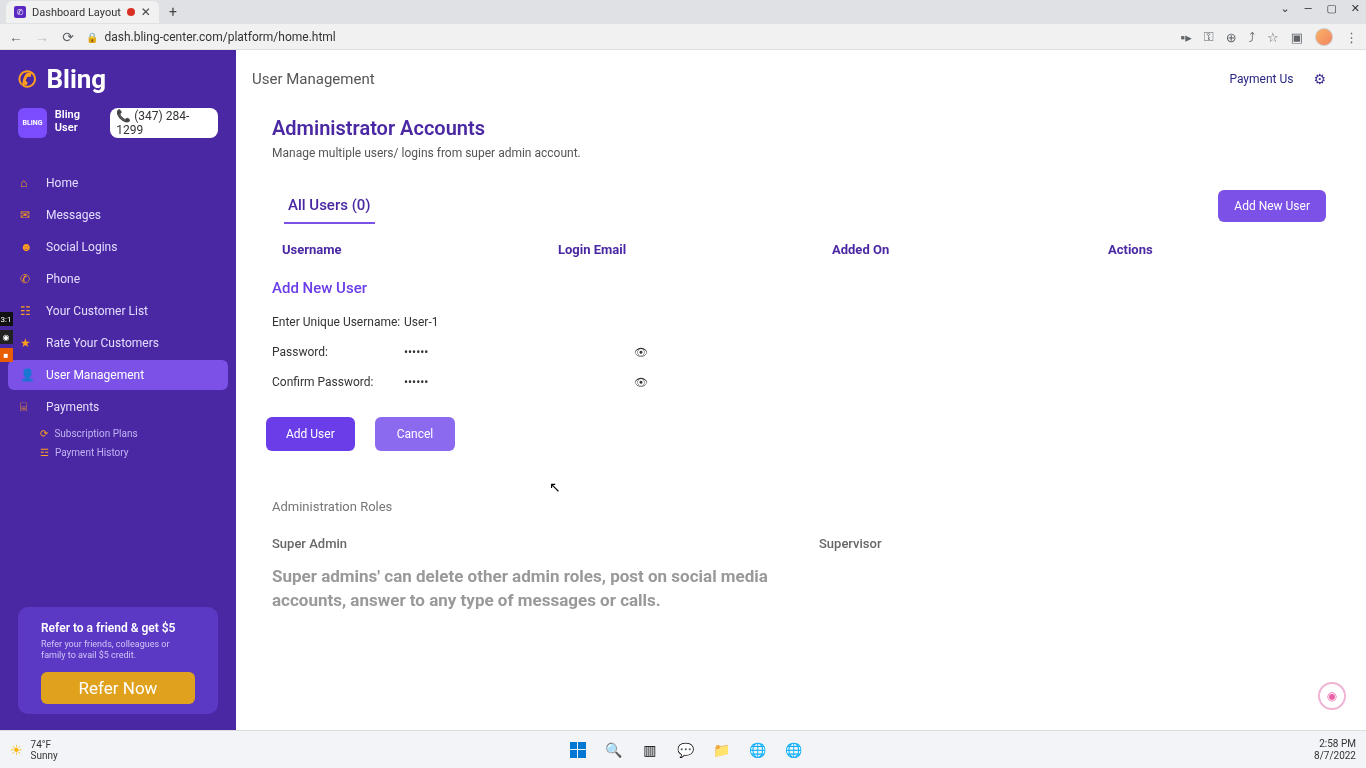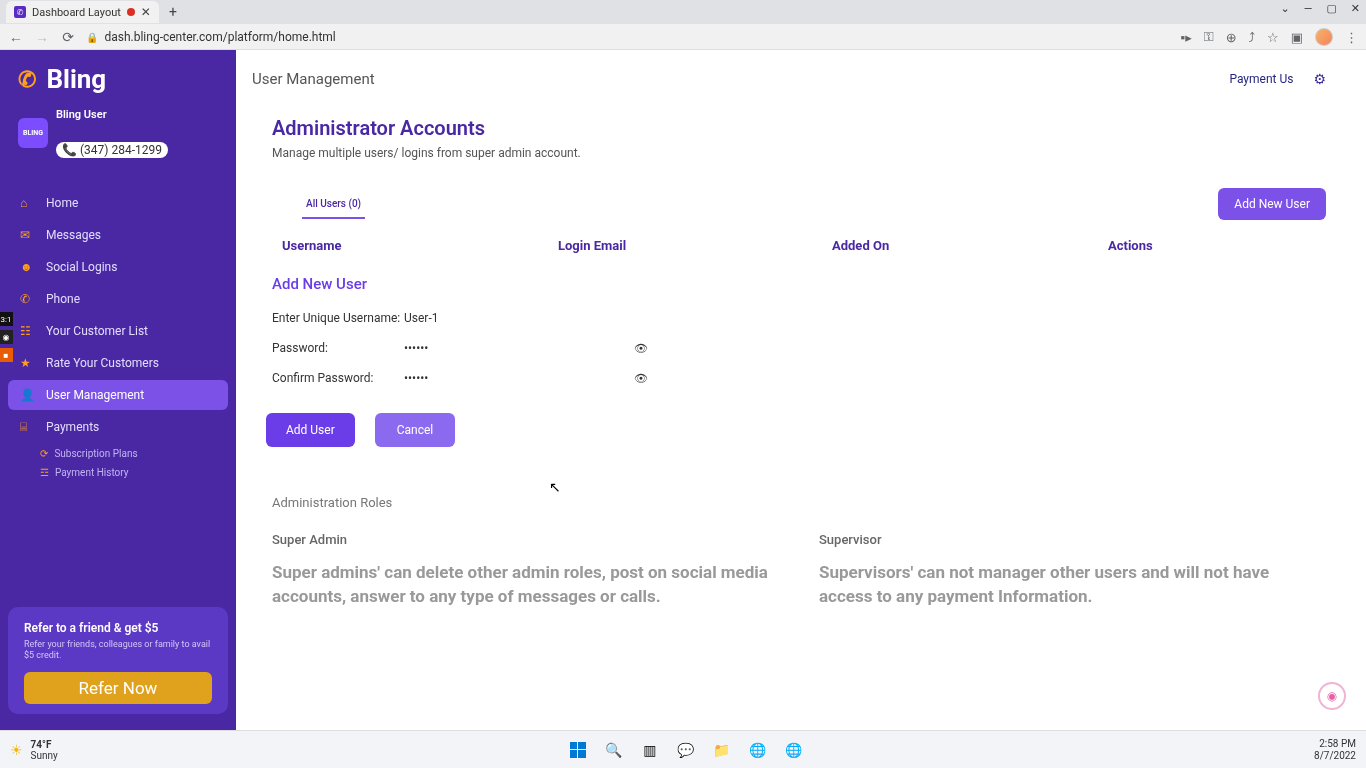--- a/index.html
+++ b/index.html
@@ -24,52 +24,52 @@
 .window-controls span { cursor: pointer; }
 
 
 .app { display: flex; height: 680px; }
 .sidebar { width: 236px; background: #4a28a3; color: #fff; display: flex; flex-direction: column; position: relative; }
 .brand { display: flex; align-items: center; gap: 10px; padding: 14px 18px; }
 .brand-logo { color: #ff9f1c; font-size: 22px; font-weight: bold; }
 .brand-name { font-size: 26px; font-weight: 700; color: #fff; }
 .user-card { display: flex; align-items: center; gap: 8px; padding: 0 18px 10px; }
 .user-badge { width: 30px; height: 30px; background: #7c4dff; border-radius: 6px; display:flex; align-items:center; justify-content:center; font-size:7px; font-weight:bold; color:#fff;}
-.user-info { display: flex; flex-direction: column; gap: 21px; }
+.user-info { display: flex; gap: 7px; }
 .user-name { font-size: 11px; font-weight: 600; }
 .user-phone { font-size: 12px; background: #fff; color: #333; padding: 1px 6px; border-radius: 8px; display: inline-block; }
 
 .nav { padding: 20px 8px 0; }
 .nav-item { display: flex; align-items: center; gap: 12px; padding: 8px 12px; font-size: 12px; color: #e4dcff; border-radius: 6px; cursor: pointer; margin-bottom: 2px; }
 .nav-item.active { background: #7c51e8; color: #fff; }
 .nav-item .icon { width: 14px; font-size: 12px; color: #ff9f1c; }
 .nav-item.active .icon { color: #fff; }
 .nav-sub { padding-left: 32px; font-size: 10px; color: #c1b3f3; padding-top: 4px; padding-bottom: 4px; cursor: pointer; }
 
-.refer-box { margin: auto 8px 16px; background: #5c39c4; border-radius: 10px; padding: 14px 16px 10px; }
+.refer-box { margin: auto 18px 16px; background: #5c39c4; border-radius: 10px; padding: 14px 23px 10px; }
 .refer-title { font-size: 12px; font-weight: 600; margin-bottom: 4px; }
 .refer-desc { font-size: 9px; color: #d1c6f8; line-height: 1.3; margin-bottom: 10px; }
 .refer-btn { background: #e0a21c; color: #fff; border: none; border-radius: 6px; padding: 6px 0; width: 100%; font-size: 17px; cursor: pointer; }
 
 .side-widgets { position: absolute; left: -1px; top: 262px; display: flex; flex-direction: column; gap: 4px; }
 .side-widgets div { width: 14px; height: 14px; font-size: 8px; color:#fff; display:flex; align-items:center; justify-content:center;}
 
 .main { flex: 1; background: #fff; padding: 20px 40px 0 16px; overflow-y: auto; position: relative; }
 .main-header { display: flex; justify-content: space-between; align-items: center; margin-bottom: 28px; }
 .page-title { font-size: 15px; color: #555; font-weight: 400; }
 .header-right { display: flex; align-items: center; gap: 20px; }
 .contact-link { color: #262681; font-size: 12px; cursor: pointer; }
 .gear-icon { color: #3f2b96; font-size: 14px; cursor: pointer; }
 
 .content { padding-left: 20px; }
 .section-title { font-size: 20px; font-weight: 600; color: #4a28a3; margin-bottom: 6px; }
 .section-sub { font-size: 12px; color: #555; margin-bottom: 28px; }
 
 .tabs-row { display: flex; justify-content: space-between; align-items: center; margin-bottom: 4px; }
-.tab-link { font-size: 10px; color: #4a28a3; font-weight: 500; padding: 8px 4px; border-bottom: 2px solid #7c51e8; display: inline-block; margin-left: 30px;}
+.tab-link { font-size: 15px; color: #4a28a3; font-weight: 500; padding: 8px 4px; border-bottom: 2px solid #7c51e8; display: inline-block; margin-left: 12px;}
 .add-new-btn { background: #7c51e8; color: #fff; border: none; border-radius: 6px; padding: 9px 16px; font-size: 12px; cursor: pointer; }
 
 .table-head { display: flex; padding: 14px 10px 10px; font-size: 13px; color: #4a28a3; font-weight: 700; }
 .col-user { width: 276px; }
 .col-email { width: 274px; }
 .col-added { width: 276px; }
 .col-actions { flex: 1; }
 
 .form-title { font-size: 15px; color: #6a3de8; font-weight: 500; margin: 12px 0 18px; }
 .form-row { display: flex; align-items: center; margin-bottom: 16px; font-size: 12px; color: #333; }
@@ -254,35 +254,34 @@
 
       <div class="roles-section">
         <div class="roles-title">Administration Roles</div>
         <div class="roles-grid">
           <div class="role-card">
             <div class="role-name">Super Admin</div>
             <div class="role-desc">Super admins' can delete other admin roles, post on social media accounts, answer to any type of messages or calls.</div>
           </div>
           <div class="role-card">
             <div class="role-name">Supervisor</div>
-            <div class="role-desc">Supervisors' can not manager other users and will not have access to any payment Information.</div>
           </div>
         </div>
       </div>
     </div>
 
     <div class="help-bubble">◉</div>
   </div>
 </div>
 
 <div class="taskbar">
   <div class="task-left">
     <span class="weather-icon">☀</span>
     <div>
-      <div style="font-weight:700">74°F</div>
+      <div style="font-weight:400">74°F</div>
       <div>Sunny</div>
     </div>
   </div>
   <div class="task-center">
     <div class="task-icon">
         <div class="start-icon">
           <div></div>
           <div></div>
           <div></div>
           <div></div>

